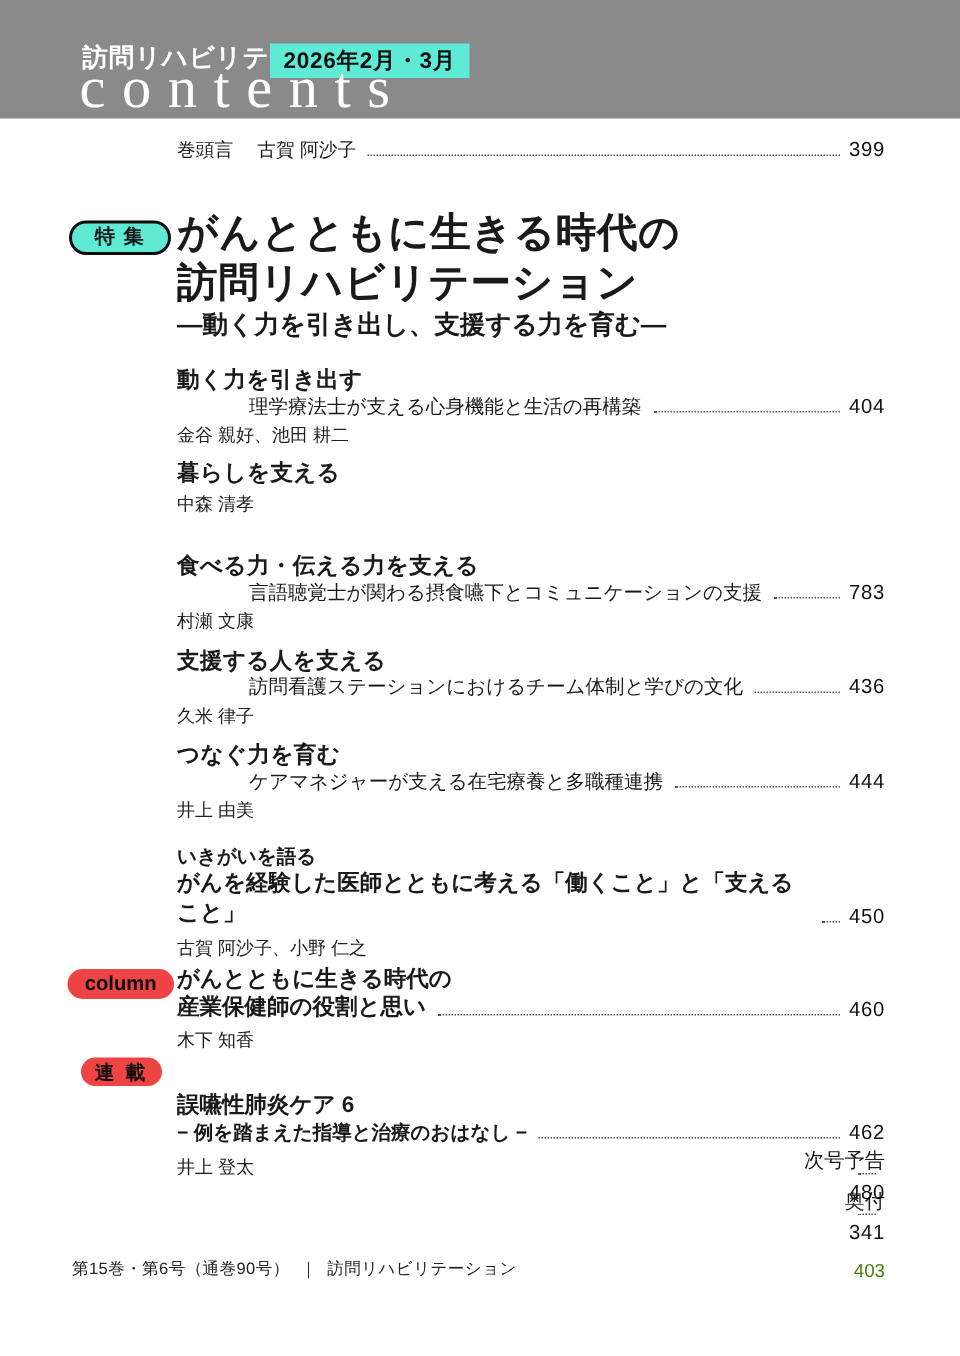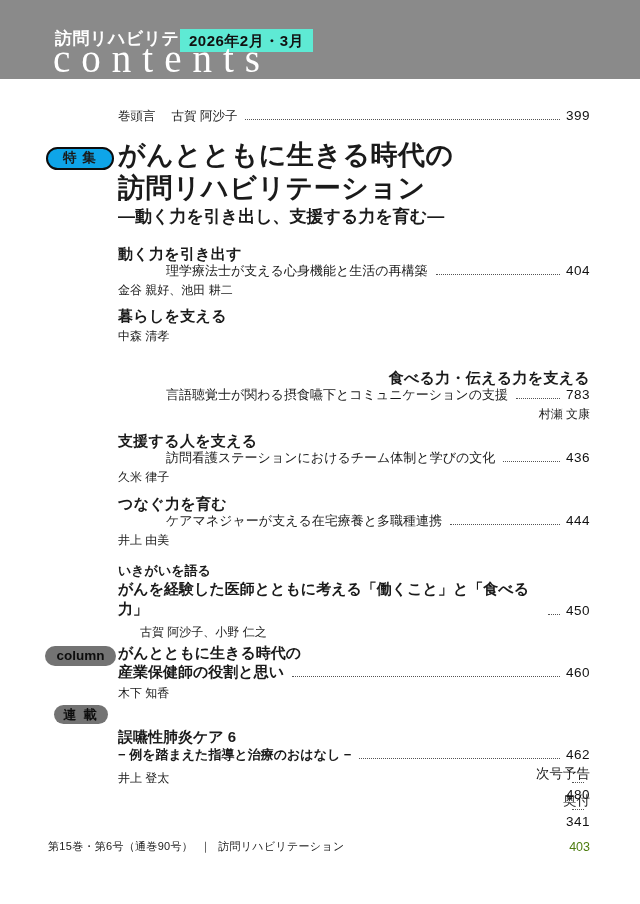--- a/index.html
+++ b/index.html
@@ -31,54 +31,54 @@
   }
   
   .toc-line { display:flex; align-items:flex-end; }
   .leader {
     flex:1; height:0; border-bottom:1.5px dotted #555555;
     margin:0 6px 4px 8px; min-width:12px;
   }
   .num { font-size:13.5px; line-height:16px; color:#111111; letter-spacing:0.5px; }
   
   .row-kantogen {
-    position:absolute; left:118px; top:108px; width:472px;
+    position:absolute; left:118px; top:92px; width:472px;
     font-size:12.5px; line-height:15px;text-align:right;
   }
   .row-kantogen .label { margin-right:16px; }
   
   .tokushu-badge {
     position:absolute; left:46px; top:147px; width:68px; height:23px;
-    border:2.5px solid #0d0d0d; border-radius:13px; background:#0ea5e9;
+    border:2.5px solid #0d0d0d; border-radius:13px; background:#5eead4;
     font-size:13.5px; font-weight:bold; text-align:center; line-height:18px;
     letter-spacing:1px;
   }
   .feature-title {
     position:absolute; left:118px; top:139px;
     font-size:27px; font-weight:bold; line-height:33px; letter-spacing:0.5px;
   }
   .feature-subtitle {
     position:absolute; left:118px; top:207px;
     font-size:17px; font-weight:bold; line-height:20px;
   }
   
   .entry { position:absolute; left:118px; width:472px; }
   .e-title { font-size:15px; font-weight:bold; line-height:18px; letter-spacing:0.3px; }
   .e-sub-line { display:flex; align-items:flex-end; font-size:13px; line-height:16px;margin-left:48px; }
   .e-authors { font-size:12px; line-height:15px; margin-top:4px; color:#222222; }
-  .e1 { top:245px; } .e2 { top:307px; } .e3 { top:369px;text-align:right; }
+  .e1 { top:245px; } .e2 { top:307px; } .e3 { top:369px; }
   .e4 { top:432px; } .e5 { top:495px; }
   .e6 { top:563px; }
   .e-kicker { font-size:13px; font-weight:bold; line-height:16px; }
   .e6 .e-big-line { display:flex; align-items:flex-end; font-size:15px; font-weight:bold; line-height:20px; }
   .e6 .e-big-line .num { font-weight:normal; }
-  .e6 .e-authors { margin-top:6px;margin-left:22px; }
+  .e6 .e-authors { margin-top:6px; }
   
   .pill-badge {
-    position:absolute; background:#737373; border-radius:10px;
+    position:absolute; background:#ef4444; border-radius:10px;
     color:#0d0d0d; font-weight:bold; text-align:center;
   }
   .badge-column { left:45px; top:646px; width:71px; height:20px; font-size:13.5px; line-height:20px; }
   .badge-serial { left:54px; top:705px; width:54px; height:19px; font-size:13px; line-height:19px; letter-spacing:2px; }
   .block-column { position:absolute; left:118px; top:643px; width:472px; }
   .block-column .b-title { font-size:15px; font-weight:bold; line-height:19px; }
   .block-column .b-sub-line { display:flex; align-items:flex-end; font-size:15px; font-weight:bold; line-height:19px; }
   .block-column .b-sub-line .num { font-weight:normal; }
   .block-column .b-authors { font-size:12px; line-height:15px; margin-top:5px; }
   .block-serial { position:absolute; left:118px; top:702px; width:472px; }
@@ -167,21 +167,21 @@
       <span>ケアマネジャーが支える在宅療養と多職種連携</span>
       <span class="leader"></span>
       <span class="num">444</span>
     </div>
     <div class="e-authors">井上 由美</div>
   </div>
 
   <div class="entry e6">
     <div class="e-kicker">いきがいを語る</div>
     <div class="e-big-line">
-      <span>がんを経験した医師とともに考える「働くこと」と「食べる力」</span>
+      <span>がんを経験した医師とともに考える「働くこと」と「支えること」</span>
       <span class="leader"></span>
       <span class="num">450</span>
     </div>
     <div class="e-authors">古賀 阿沙子、小野 仁之</div>
   </div>
 
   <div class="pill-badge badge-column">column</div>
   <div class="block-column">
     <div class="b-title">がんとともに生きる時代の</div>
     <div class="b-sub-line">

